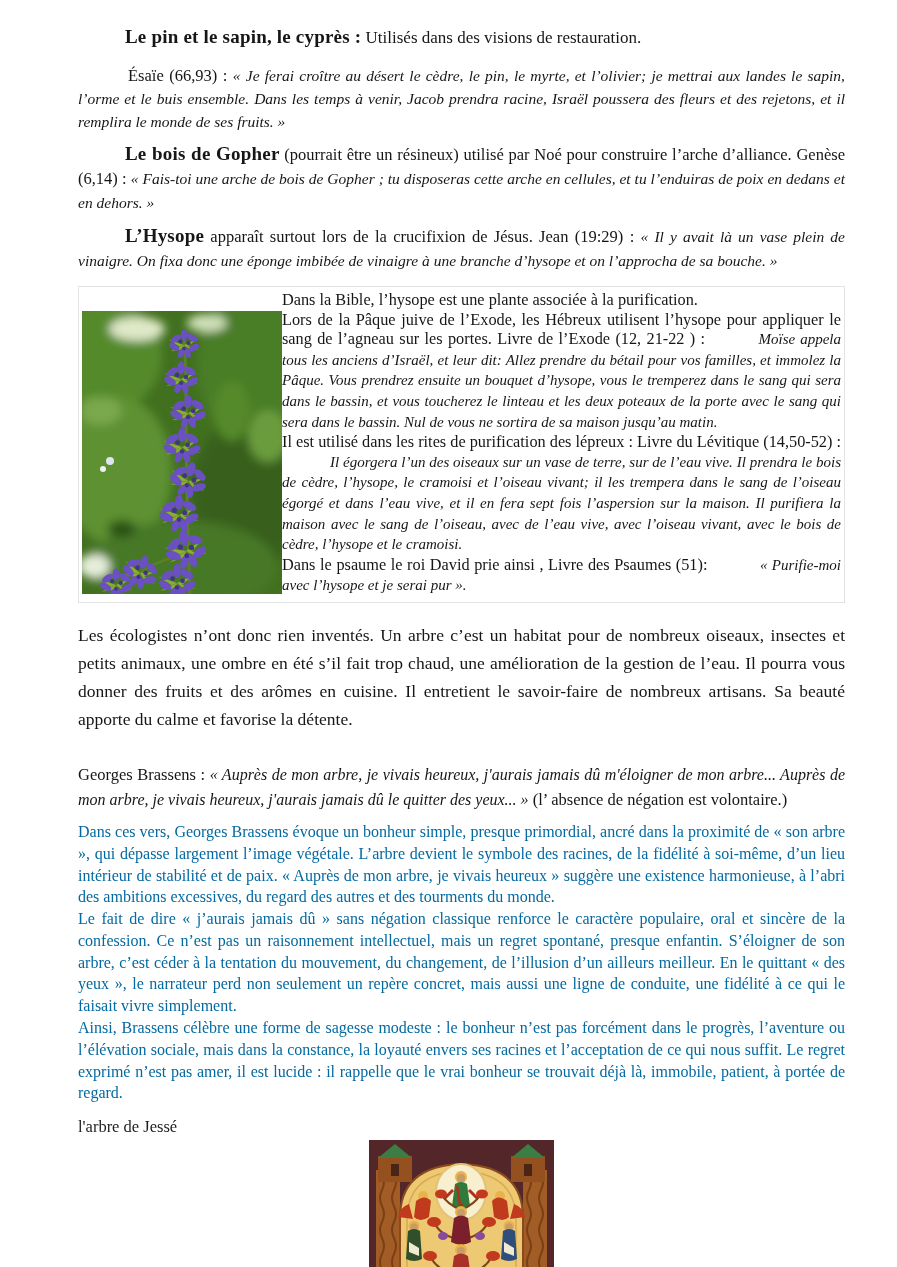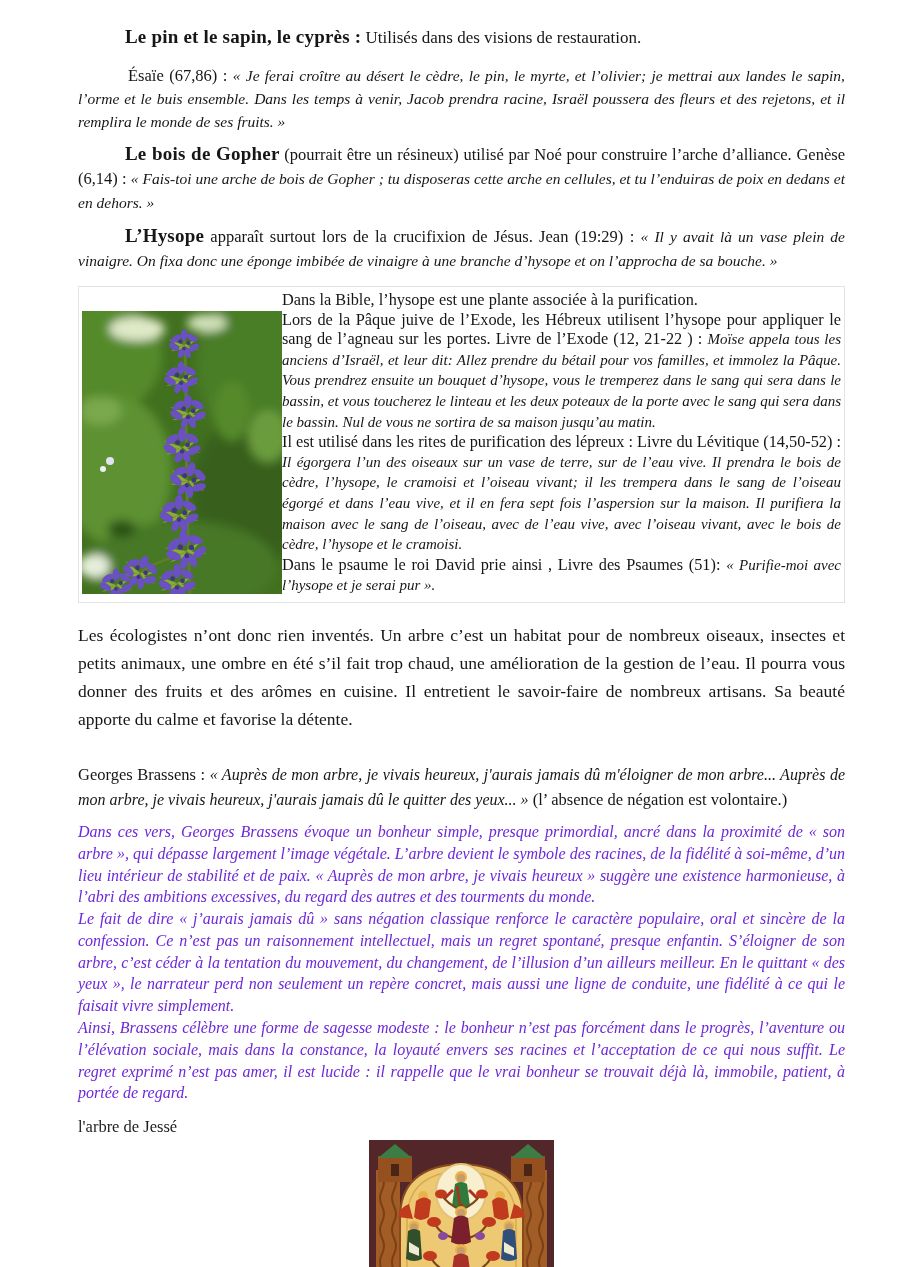--- a/index.html
+++ b/index.html
@@ -14,39 +14,39 @@
   .h{font-size:19px;font-weight:bold;letter-spacing:.2px;}
   
   .quote-para{font-size:16.5px;line-height:23px;text-align:justify;text-indent:50px;}
   .q{font-style:italic;font-size:15.5px;}
   .section-para{font-size:16.5px;line-height:24px;text-align:justify;text-indent:47px;margin-top:9px;}
   
   .hysope-box{margin-top:13px;border:1px solid #e3e3e3;display:flex;padding:3px 2px 6px 3px;}
   .hysope-photo{flex:0 0 200px;width:200px;margin-top:21px;}
   .hysope-photo svg{display:block;}
   .hysope-text{flex:1;font-size:16.3px;line-height:19.6px;text-align:justify;padding-right:1px;}
-  .hysope-text .it{font-style:italic;font-size:15px;}
+  .hysope-text .it{font-style:italic;font-size:15px;margin-left:48px;}
   
   .eco{margin-top:18px;font-size:17.5px;line-height:28px;text-align:justify;}
   .brassens{margin-top:29px;font-size:16.5px;line-height:25px;text-align:justify;}
   .brassens .q{font-size:16px;}
   .comm-wrap{margin-top:9px;}
-  .comm{color:#6d28d9;font-style:italic;font-size:16px;line-height:21.8px;text-align:justify;}
+  .comm{color:#0369a1;font-size:16px;line-height:21.8px;text-align:justify;}
   .caption{text-align:left;font-size:16.5px;margin-top:13px;color:#1d1d1d;}
   .icon-wrap{text-align:center;margin-top:3px;}
   .icon-wrap svg{display:inline-block;}
 </style>
 </head>
 <body>
 
 <div class="page">
 
   <p class="lead"><b class="h">Le pin et le sapin, le cyprès :</b><span> Utilisés dans des visions de restauration.</span></p>
 
-  <p class="quote-para"><span>Ésaïe (67,86) : </span><i class="q">« Je ferai croître au désert le cèdre, le pin, le myrte, et l’olivier; je mettrai aux landes le sapin, l’orme et le buis ensemble. Dans les temps à venir, Jacob prendra racine, Israël poussera des fleurs et des rejetons, et il remplira le monde de ses fruits. »</i></p>
+  <p class="quote-para"><span>Ésaïe (66,93) : </span><i class="q">« Je ferai croître au désert le cèdre, le pin, le myrte, et l’olivier; je mettrai aux landes le sapin, l’orme et le buis ensemble. Dans les temps à venir, Jacob prendra racine, Israël poussera des fleurs et des rejetons, et il remplira le monde de ses fruits. »</i></p>
 
 
   <p class="section-para"><b class="h">Le bois de Gopher</b><span> (pourrait être un résineux) utilisé par Noé pour construire l’arche d’alliance. Genèse (6,14) : </span><i class="q">« Fais-toi une arche de bois de Gopher ; tu disposeras cette arche en cellules, et tu l’enduiras de poix en dedans et en dehors. »</i></p>
 
   <p class="section-para"><b class="h">L’Hysope</b><span> apparaît surtout lors de la crucifixion de Jésus. Jean (19:29) : </span><i class="q">« Il y avait là un vase plein de vinaigre. On fixa donc une éponge imbibée de vinaigre à une branche d’hysope et on l’approcha de sa bouche. »</i></p>
 
   <div class="hysope-box">
     <div class="hysope-photo">
       <svg width="200" height="283" viewBox="0 0 200 283" xmlns="http://www.w3.org/2000/svg">
         <defs>

